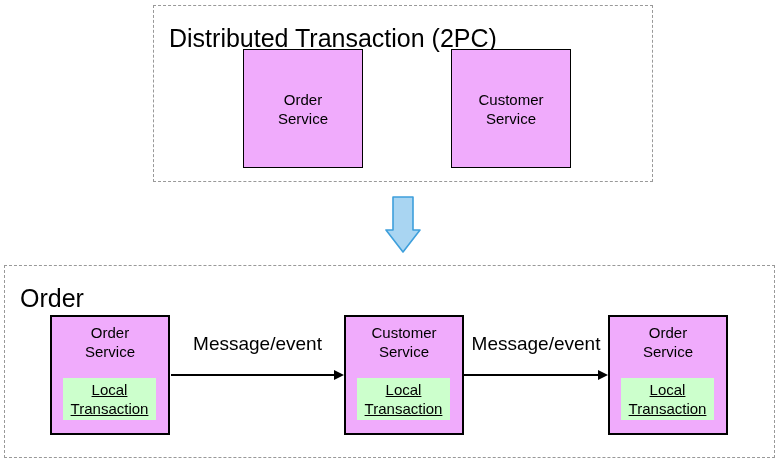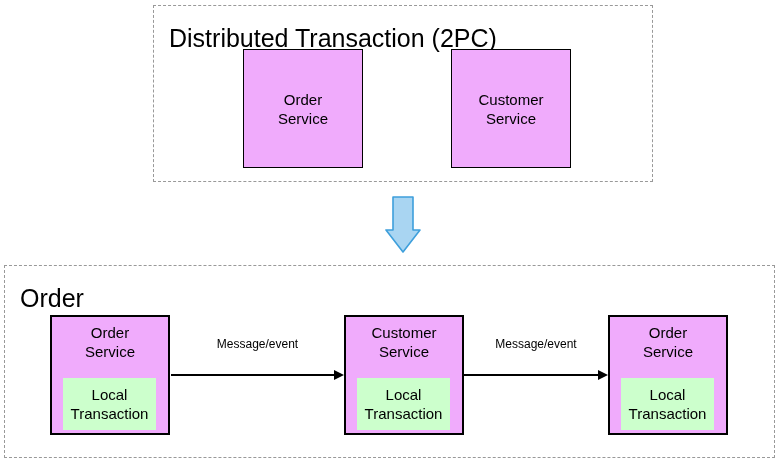--- a/index.html
+++ b/index.html
@@ -59,25 +59,25 @@
 
   .node-label {
     position: absolute;
     left: 0; top: 6px; width: 100%;
     text-align: center;
   }
 
   .local-box {
     position: absolute;
     left: 11px; top: 61px;
-    width: 93px; height: 52px;
+    width: 93px; height: 42px;
     background: #ccffcc;
     display: flex; align-items: center; justify-content: center;
     text-align: center;
-    font-size: 15px; line-height: 19px;
+    font-size: 15px; line-height: 19px; text-decoration: underline;
   }
 
   .flow-arrow {
     position: absolute;
     height: 2px; top: 108px;
     background: #000000;
   }
   .flow-arrow.a1 { left: 166px; width: 168px; }
   .flow-arrow.a2 { left: 459px; width: 139px; }
   .arrow-head {
@@ -86,21 +86,21 @@
     width: 0; height: 0;
     border-left: 10px solid #000000;
     border-top: 5px solid transparent;
     border-bottom: 5px solid transparent;
   }
 
   .arrow-label {
     position: absolute;
     top: 68px;
     text-align: center;
-    font-size: 12px;
+    font-size: 19px;
     line-height: 20px;
     white-space: nowrap;
   }
   .arrow-label.l1 { left: 166px; width: 173px; }
   .arrow-label.l2 { left: 459px; width: 144px; }
 
   .down-arrow {
     position: absolute;
     left: 385px; top: 196px;
     width: 36px; height: 58px;

